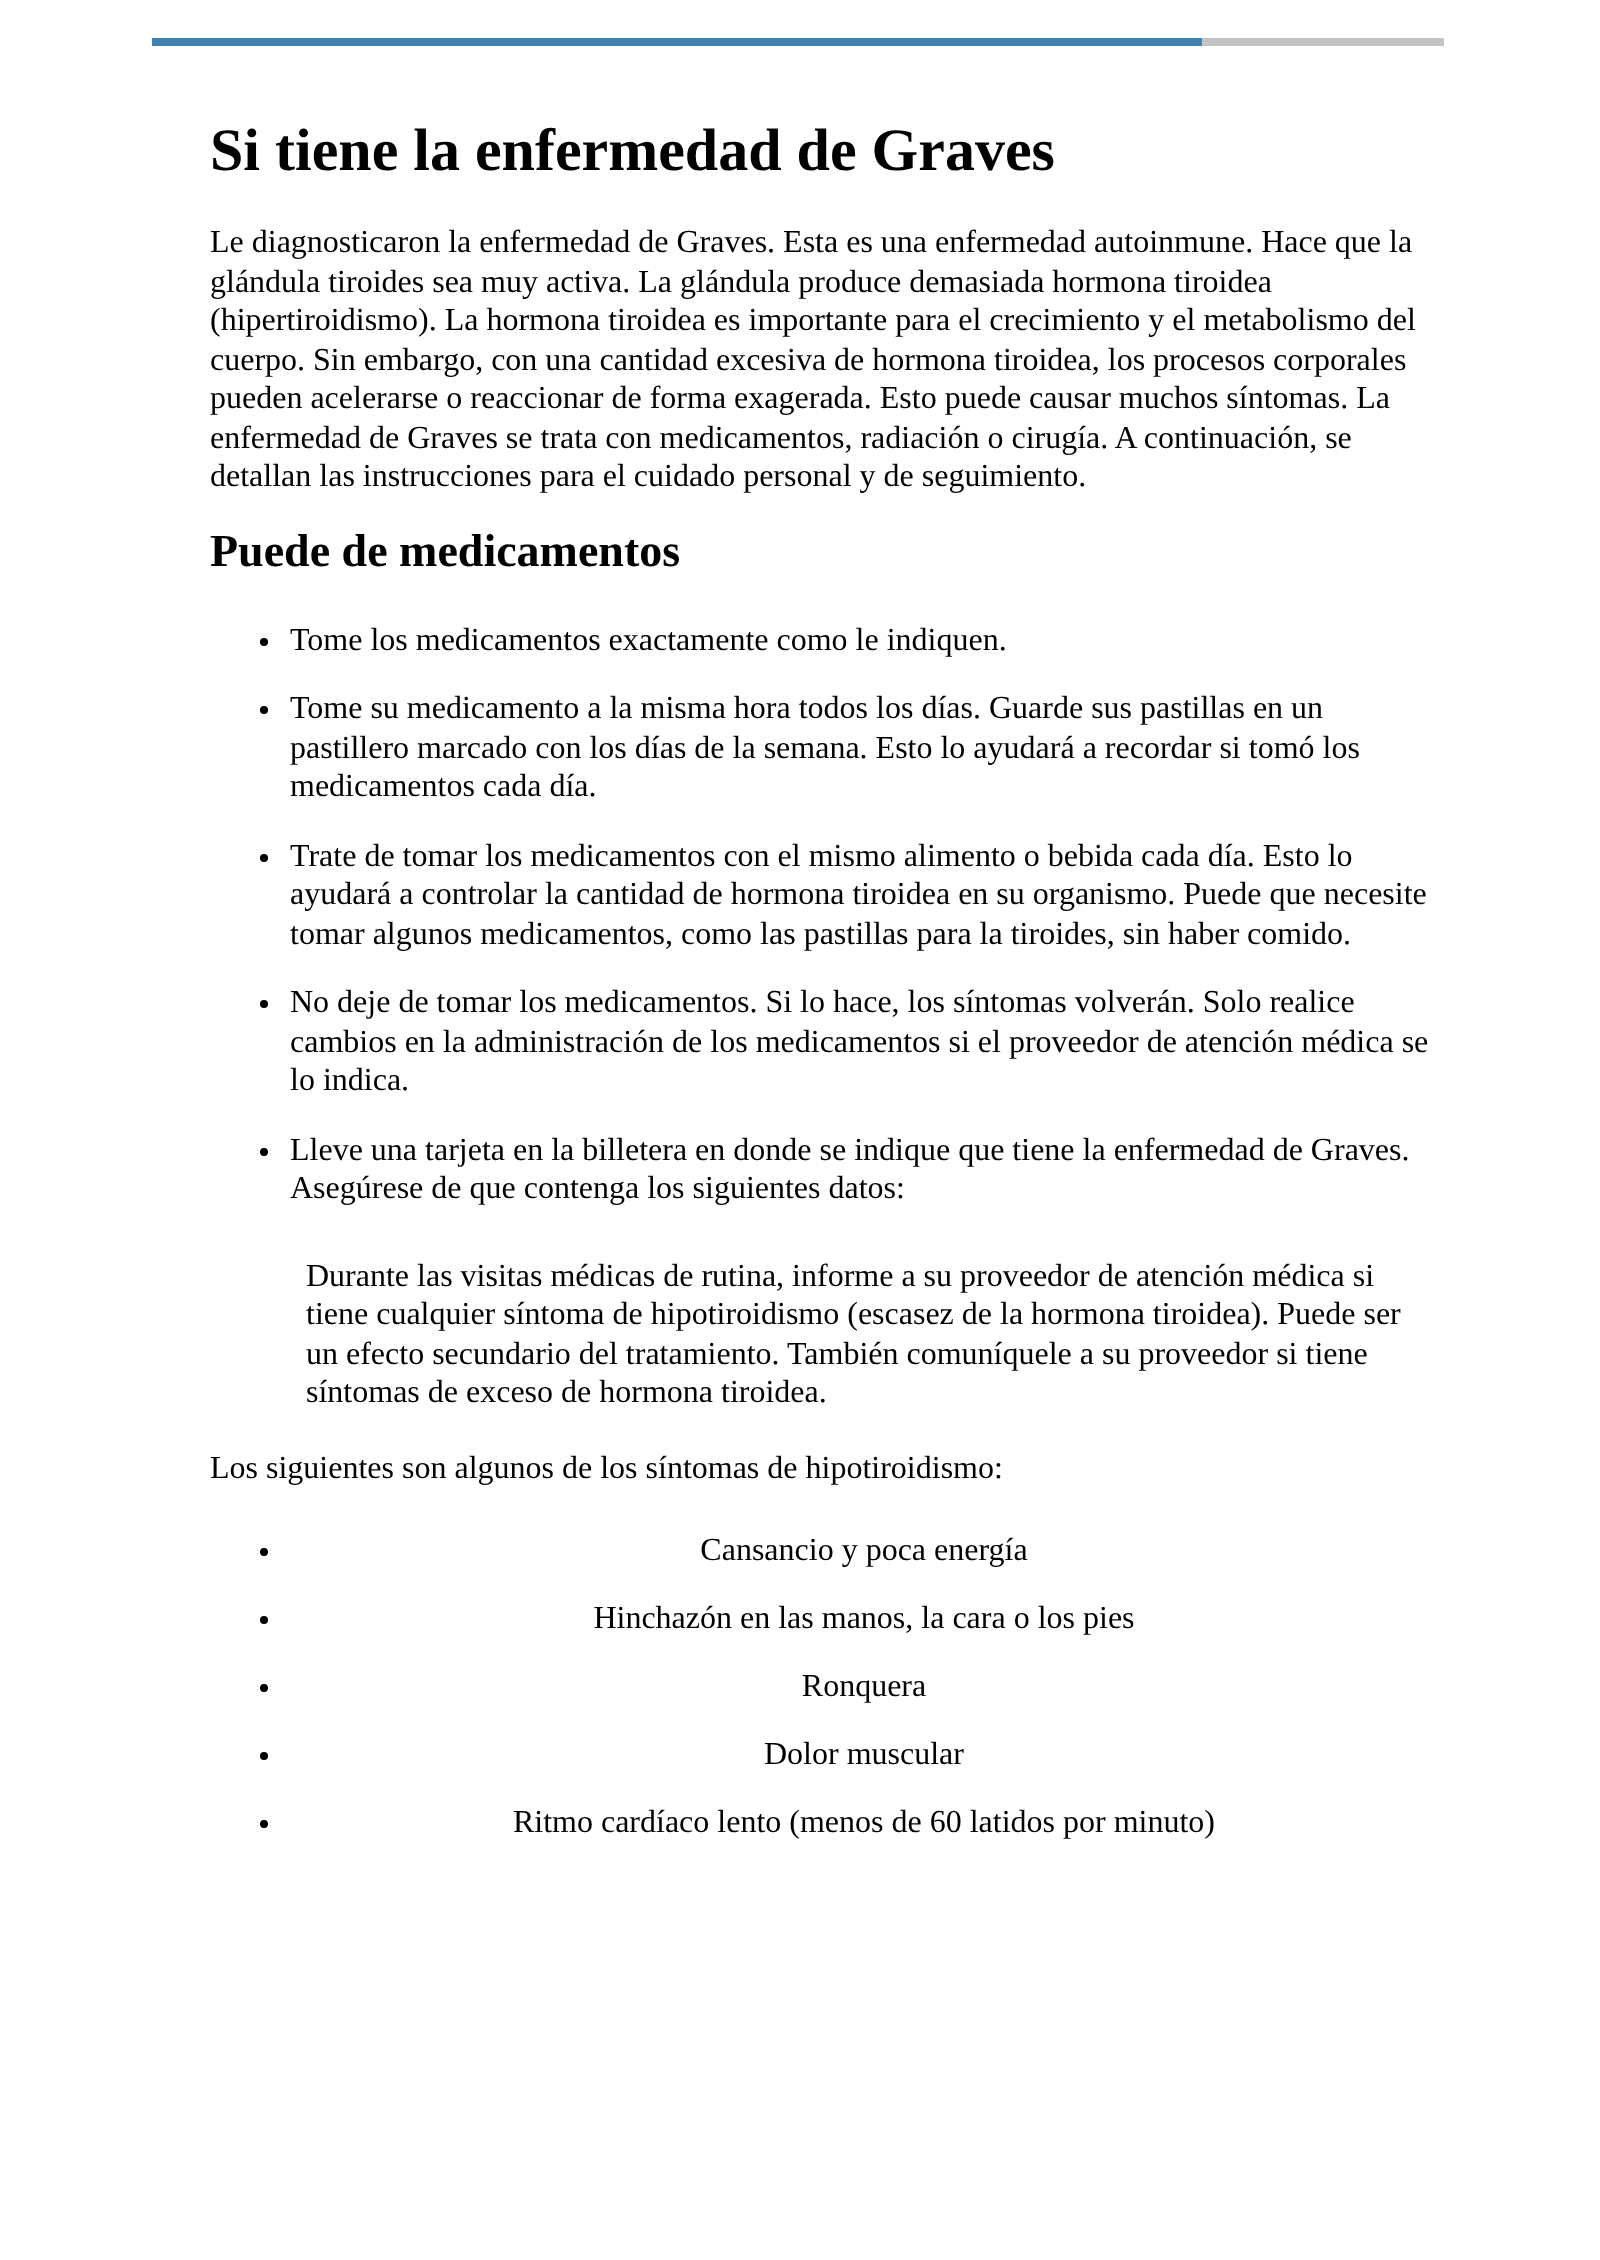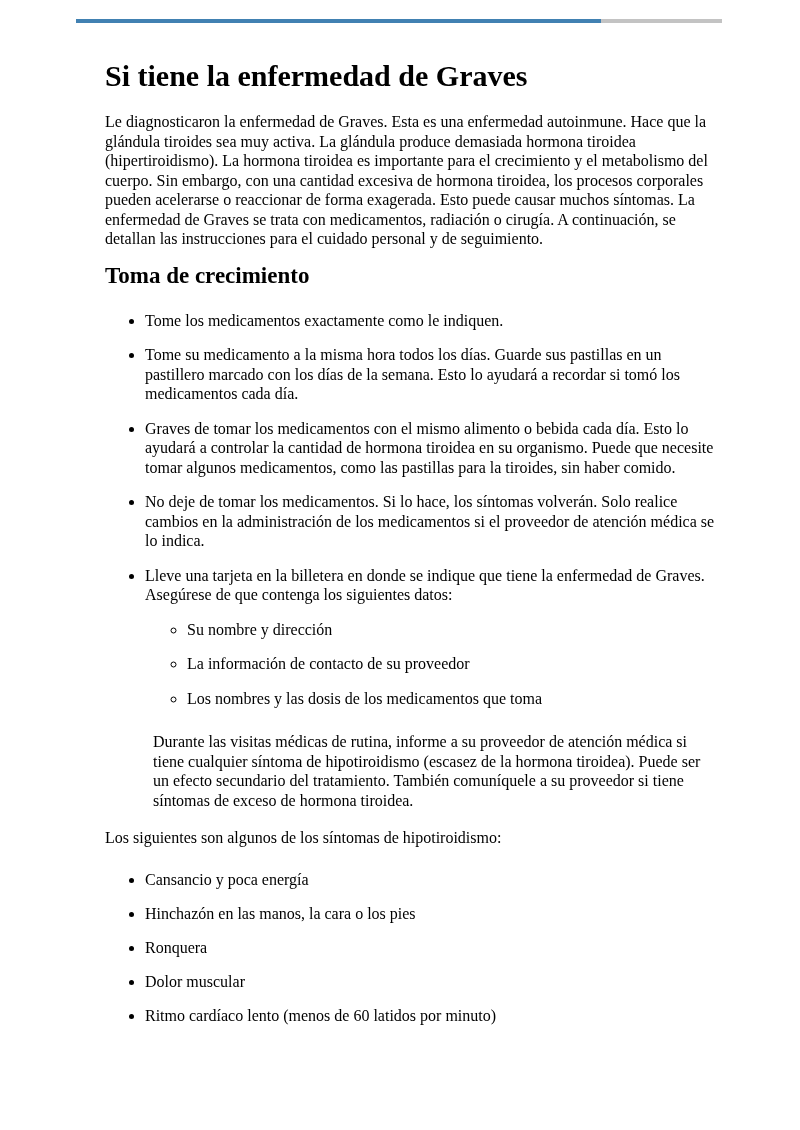--- a/index.html
+++ b/index.html
@@ -26,21 +26,21 @@
   }
   h2.section-heading.second { margin-top:24px; }
   p.after-heading { margin-top:24px;margin-left:48px; }
   p.list-intro { }
 
   ul.main-list {
     margin:22px 0 0 0; padding-left:40px; list-style-type:disc;
     font-size:16px; line-height:19.5px;
   }
   ul.main-list > li { margin-bottom:15px; }
-  ul.main-list.tight > li { margin-bottom:14.5px; }
+  ul.main-list.tight > li { margin-bottom:14.5px;text-align:center; }
   ul.sub-list {
     margin:15px 0 0 0; padding-left:42px; list-style-type:circle;
     font-size:16px; line-height:19.5px;
   }
   ul.sub-list > li { margin-bottom:15px; }
 
   .footer-row {
     position:absolute; top:1103px; left:76px; width:646px;
     display:flex; justify-content:space-between; align-items:flex-end;
     font-family:"DejaVu Sans", sans-serif; font-style:italic;
@@ -56,34 +56,29 @@
     <div class="bar-blue"></div>
     <div class="bar-gray"></div>
   </div>
 
   <div class="content">
 
     <h1 class="doc-title">Si tiene la enfermedad de Graves</h1>
 
     <p class="body-text">Le diagnosticaron la enfermedad de Graves. Esta es una enfermedad autoinmune. Hace que la glándula tiroides sea muy activa. La glándula produce demasiada hormona tiroidea (hipertiroidismo). La hormona tiroidea es importante para el crecimiento y el metabolismo del cuerpo. Sin embargo, con una cantidad excesiva de hormona tiroidea, los procesos corporales pueden acelerarse o reaccionar de forma exagerada. Esto puede causar muchos síntomas. La enfermedad de Graves se trata con medicamentos, radiación o cirugía. A continuación, se detallan las instrucciones para el cuidado personal y de seguimiento.</p>
 
-    <h2 class="section-heading">Toma de crecimiento</h2>
+    <h2 class="section-heading">Puede de medicamentos</h2>
 
     <ul class="main-list">
       <li>Tome los medicamentos exactamente como le indiquen.</li>
       <li>Tome su medicamento a la misma hora todos los días. Guarde sus pastillas en un pastillero marcado con los días de la semana. Esto lo ayudará a recordar si tomó los medicamentos cada día.</li>
-      <li>Graves de tomar los medicamentos con el mismo alimento o bebida cada día. Esto lo ayudará a controlar la cantidad de hormona tiroidea en su organismo. Puede que necesite tomar algunos medicamentos, como las pastillas para la tiroides, sin haber comido.</li>
+      <li>Trate de tomar los medicamentos con el mismo alimento o bebida cada día. Esto lo ayudará a controlar la cantidad de hormona tiroidea en su organismo. Puede que necesite tomar algunos medicamentos, como las pastillas para la tiroides, sin haber comido.</li>
       <li>No deje de tomar los medicamentos. Si lo hace, los síntomas volverán. Solo realice cambios en la administración de los medicamentos si el proveedor de atención médica se lo indica.</li>
       <li>
         <span>Lleve una tarjeta en la billetera en donde se indique que tiene la enfermedad de Graves. Asegúrese de que contenga los siguientes datos:</span>
-        <ul class="sub-list">
-          <li>Su nombre y dirección</li>
-          <li>La información de contacto de su proveedor</li>
-          <li>Los nombres y las dosis de los medicamentos que toma</li>
-        </ul>
       </li>
     </ul>
 
 
     <p class="body-text after-heading">Durante las visitas médicas de rutina, informe a su proveedor de atención médica si tiene cualquier síntoma de hipotiroidismo (escasez de la hormona tiroidea). Puede ser un efecto secundario del tratamiento. También comuníquele a su proveedor si tiene síntomas de exceso de hormona tiroidea.</p>
 
     <p class="body-text list-intro">Los siguientes son algunos de los síntomas de hipotiroidismo:</p>
 
     <ul class="main-list tight">
       <li>Cansancio y poca energía</li>

